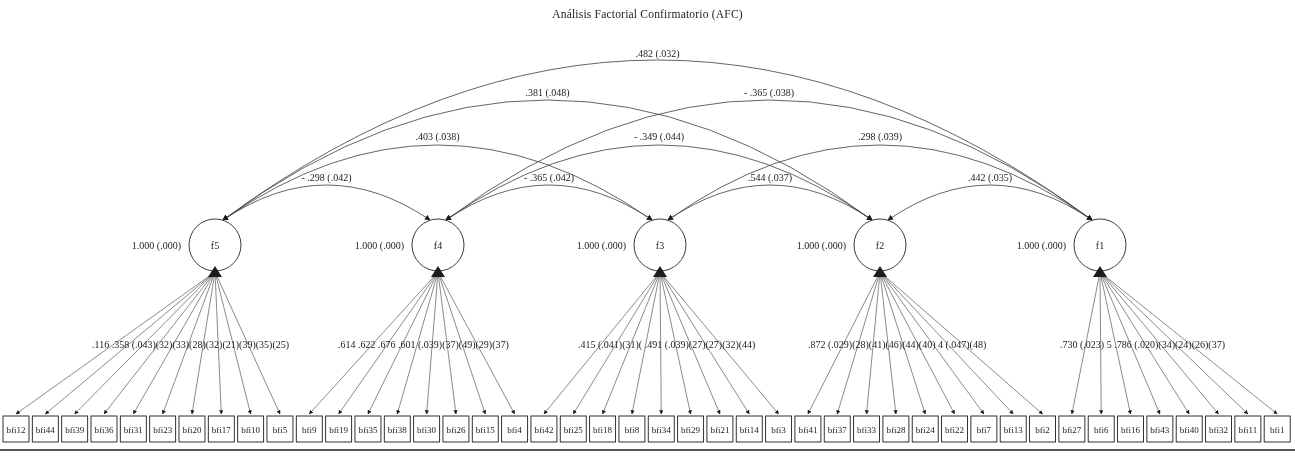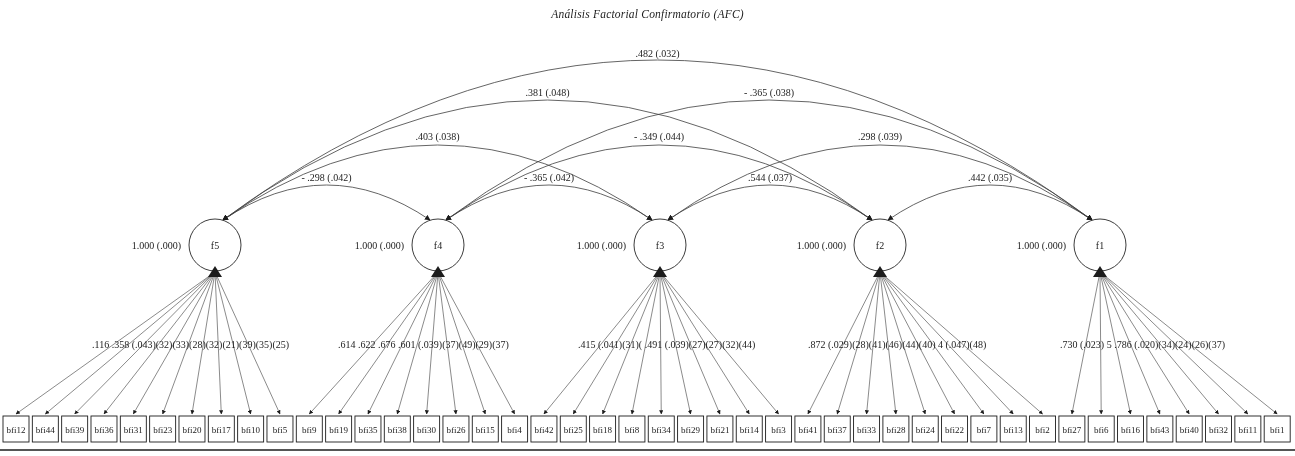--- a/index.html
+++ b/index.html
@@ -8,21 +8,20 @@
     width:1295px;height:456px;
     background:#ffffff;
     overflow:hidden;
     font-family:"Liberation Serif","DejaVu Serif",serif;
   }
   .title{
     position:absolute;top:8px;left:0;width:100%;
     text-align:center;
     font-size:11.5px;color:#1c1c1c;
     letter-spacing:.2px;
-    font-style:italic;
   }
   svg text{
     font-family:"Liberation Serif","DejaVu Serif",serif;
     fill:#1c1c1c;
   }
   .covlbl,.varlbl,.loadlbl{font-size:10px;}
   .faclbl{font-size:10px;}
   .sqlbl{font-size:9px;}
 </style>
 </head>

